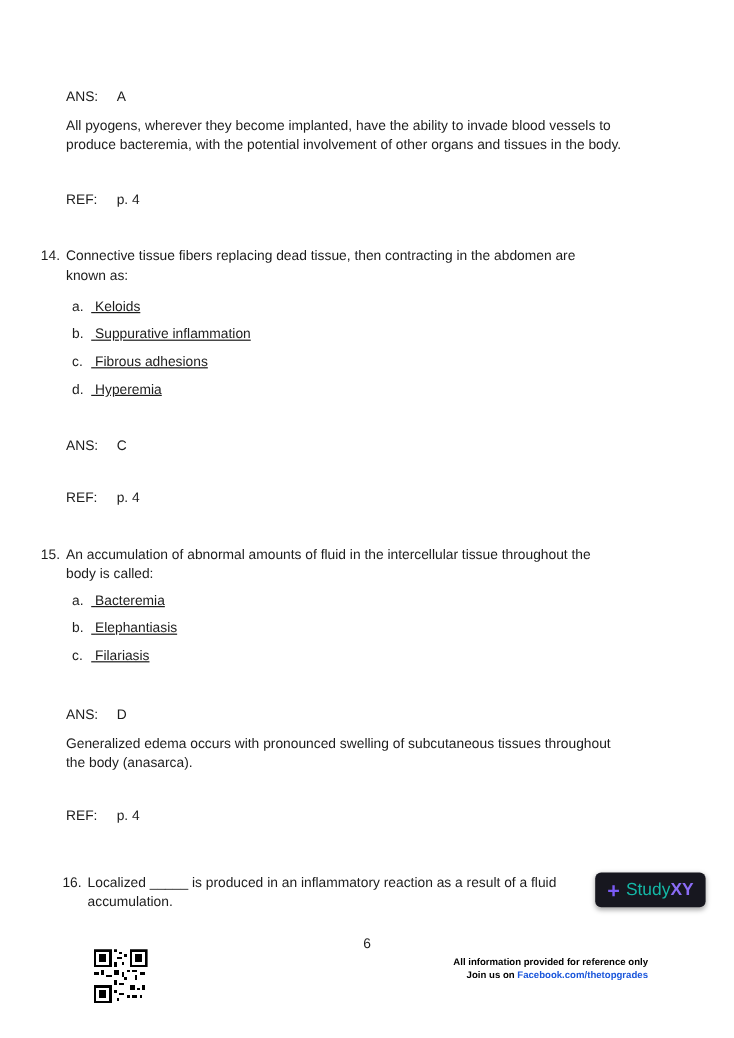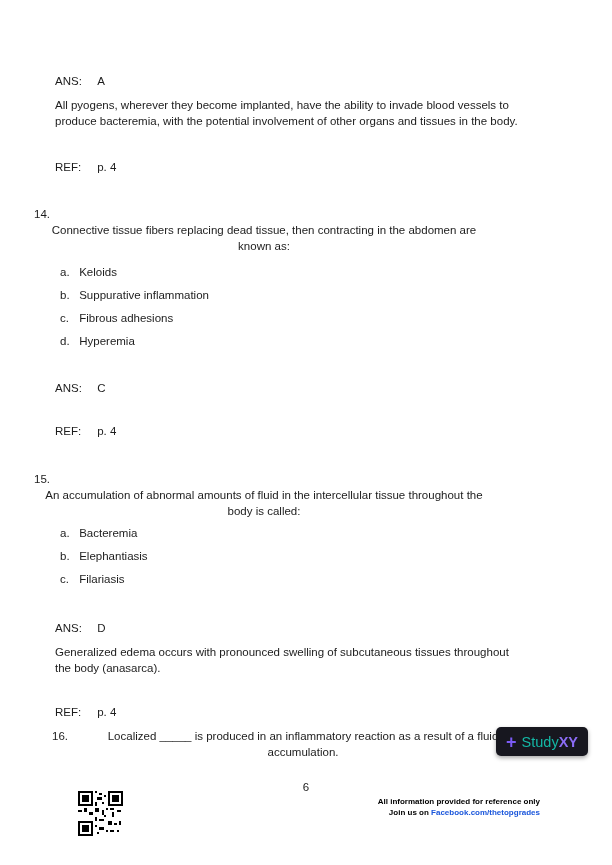--- a/index.html
+++ b/index.html
@@ -23,27 +23,27 @@
   .explanation {
     margin-top: 9px;
     max-width: 467px;
     line-height: 16px;
   }
   .ref-margin   { margin-top: 31px; }
   .ref-margin-2 { margin-top: 29px; }
 
   .question { margin-top: 32px; }
   .question-2 { margin-top: 33px; }
-  .q-line { display: flex; margin-left: -21px; line-height: 16px; flex-direction: column; }
+  .q-line { display: flex; margin-left: -21px; line-height: 16px; }
   .q-num { width: 21px; flex: none; }
-  .q-text { max-width: 460px; text-align: center; }
+  .q-text { max-width: 460px; }
 
   .choices { margin-top: 11px; margin-left: 5px; }
   .choices-2 { margin-top: 7px; }
-  .choice { height: 23px; line-height: 14px; }
+  .choice { height: 23px; line-height: 14px; text-decoration: underline; }
   .c-letter { display: inline-block; width: 16px; }
 
   .ans-after-choices   { margin-top: 24px; }
   .ans-after-choices-2 { margin-top: 26px; }
 
   .brand-badge {
     position: absolute;
     top: 727px;
     right: 24px;
     height: 29px;

